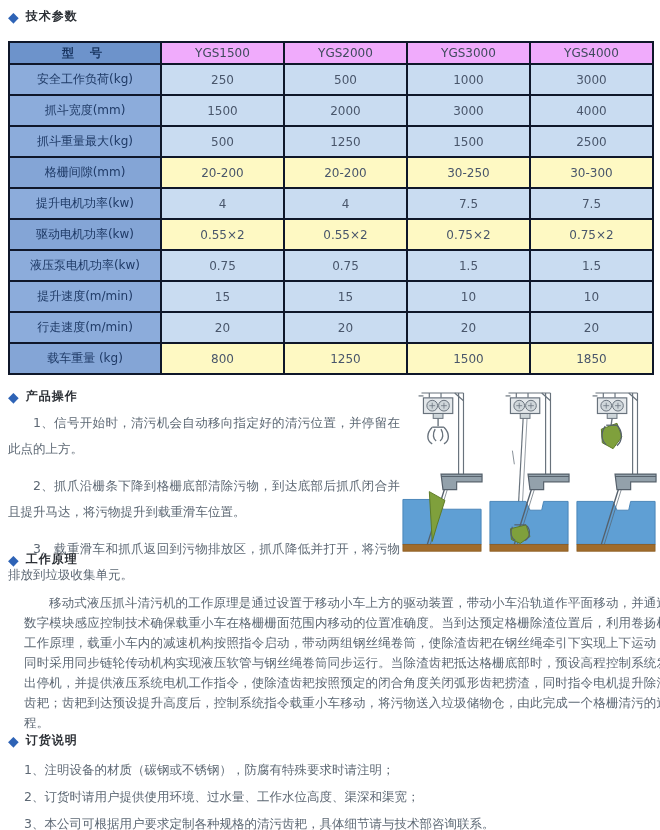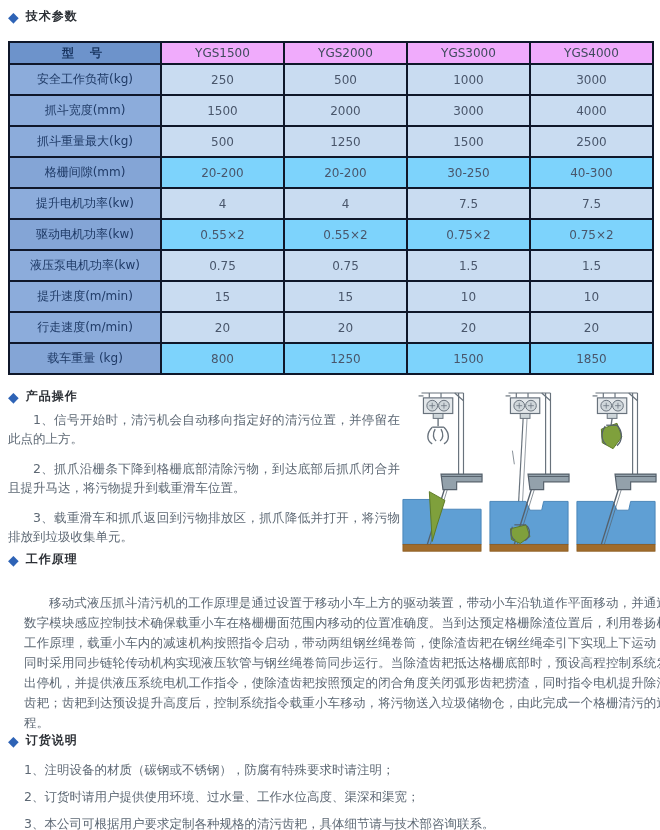--- a/index.html
+++ b/index.html
@@ -24,27 +24,27 @@
   .spec-table td,.spec-table th{
     border:2px solid #0f172a;text-align:center;vertical-align:middle;
     font-weight:normal;padding:0;
   }
   .spec-table thead th{height:20px;}
   .spec-table tbody td{height:29px;}
   .spec-table .h-model{background:#6d93cb;color:#17335f;font-weight:bold;letter-spacing:6px;}
   .spec-table .h-col{background:#f0abfc;color:#3e4a5c;margin-top:40px;}
   .spec-table td.lbl{background:#8cacdb;color:#1f3a66;}
   .spec-table td.val{background:#c9dcf1;color:#49566b;}
-  .spec-table tr.dark td.val{background:#7dd3fc;}
+  .spec-table tr.dark td.val{background:#fef9c3;}
   .spec-table tr.dark td.lbl{background:#84a5d6;}
   
   #op-head{top:388px;}
   .op-text{
     position:absolute;left:8px;top:410px;width:392px;
-    font-size:12.5px;line-height:19px;text-align:justify;color:#5d6874;
+    font-size:12.5px;line-height:26px;text-align:justify;color:#5d6874;
   }
   .op-text p{margin:0 0 11px 0;text-indent:2em;}
   .diagrams{
     position:absolute;left:400px;top:380px;width:258px;height:193px;
     display:flex;flex-direction:row;justify-content:space-between;
   }
   
   #pr-head{top:551px;}
   .pr-text{
     position:absolute;left:8px;top:577px;width:645px;
@@ -106,21 +106,21 @@
       <td class="val">1250</td>
       <td class="val">1500</td>
       <td class="val">2500</td>
     </tr>
 
     <tr class="dark">
       <td class="lbl">格栅间隙(mm)</td>
       <td class="val">20-200</td>
       <td class="val">20-200</td>
       <td class="val">30-250</td>
-      <td class="val">40-300</td>
+      <td class="val">30-300</td>
     </tr>
 
     <tr>
       <td class="lbl">提升电机功率(kw)</td>
       <td class="val">4</td>
       <td class="val">4</td>
       <td class="val">7.5</td>
       <td class="val">7.5</td>
     </tr>
 

